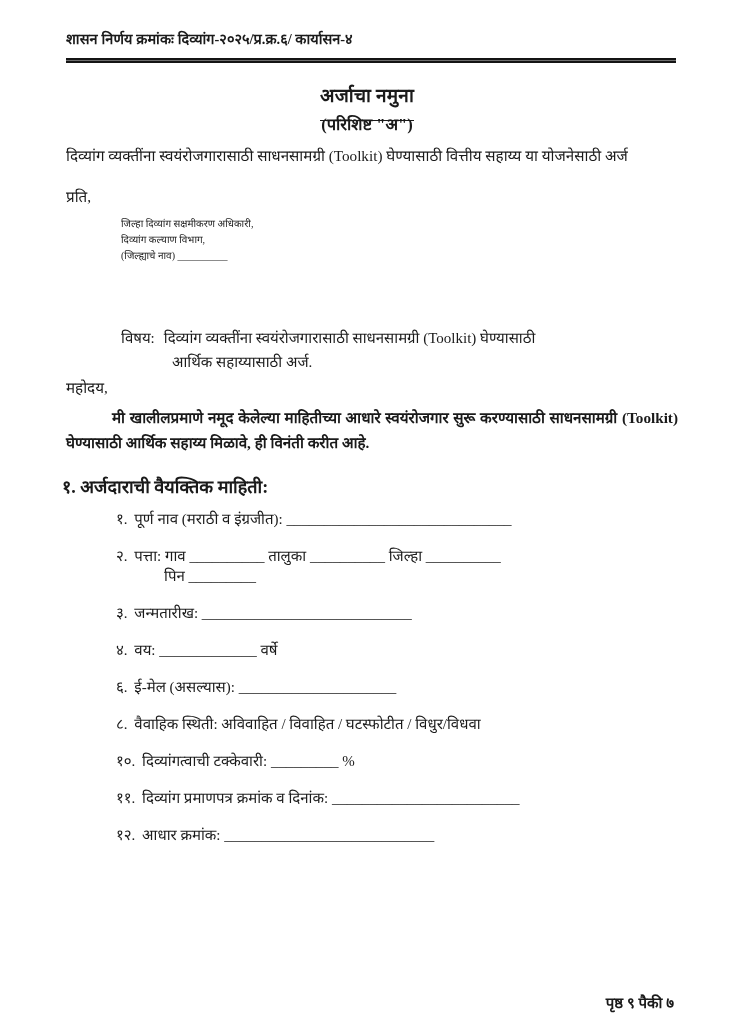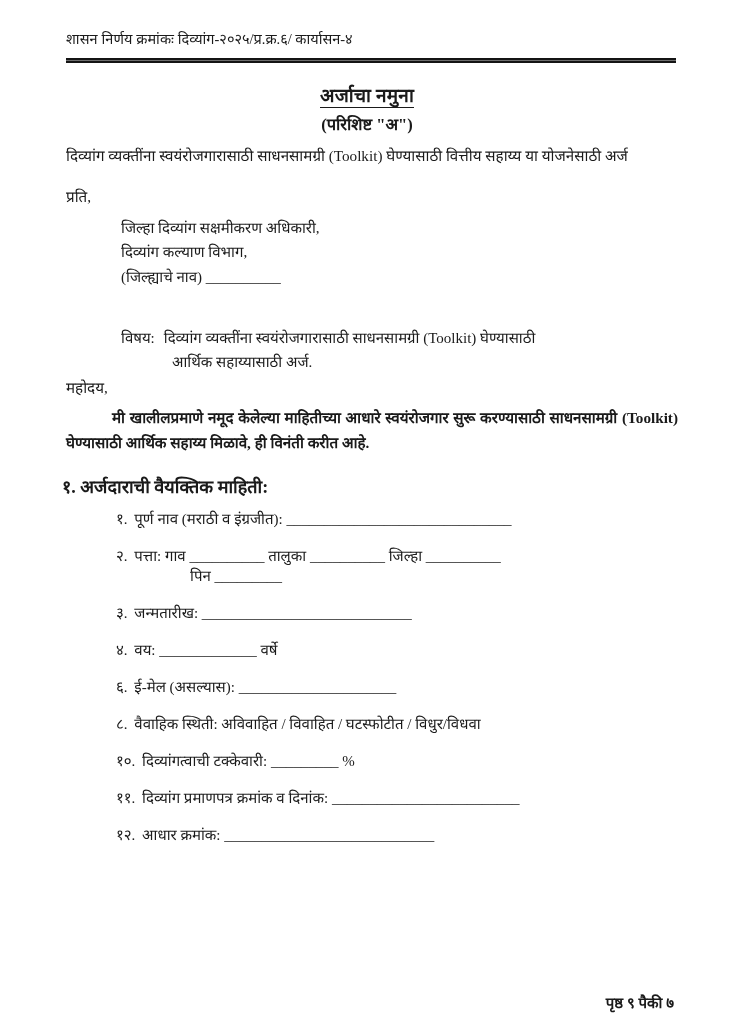--- a/index.html
+++ b/index.html
@@ -26,25 +26,25 @@
   .gr-header {
     position: absolute;
     top: 30px;
     left: 66px;
     right: 60px;
     font-size: 14.5px;
     line-height: 1.25;
     white-space: nowrap;
   }
   .gr-header .gr-label {
-    font-weight: 400;
+    font-weight: 700;
     letter-spacing: .1px;
   }
   .gr-header .gr-number {
-    font-weight: 400;
+    font-weight: 700;
   }
   .header-rule {
     position: absolute;
     top: 58px;
     left: 66px;
     right: 58px;
     height: 5px;
     border-top: 2px solid #141414;
     border-bottom: 2px solid #141414;
     background: #6e6e6e;
@@ -57,21 +57,21 @@
     top: 82px;
     left: 0;
     width: 734px;
     text-align: center;
     font-size: 19px;
     font-weight: 700;
     letter-spacing: .2px;
   }
   .doc-title span {
     border-bottom: 1.6px solid #1a1a1a;
-    padding-bottom: 1px;
+    padding-bottom: 14px;
   }
   .doc-subtitle {
     position: absolute;
     top: 112px;
     left: 0;
     width: 734px;
     text-align: center;
     font-size: 16.5px;
     font-weight: 700;
   }
@@ -92,21 +92,21 @@
     top: 186px;
     left: 66px;
     font-size: 15.2px;
   }
 
   
   .addressee {
     position: absolute;
     top: 216px;
     left: 121px;
-    font-size: 15px;
+    font-size: 10px;
     line-height: 1.62;
   }
   .addressee div { white-space: nowrap; }
 
   
   .subject {
     position: absolute;
     top: 326px;
     left: 121px;
     font-size: 15px;
@@ -167,21 +167,21 @@
     margin-bottom: 14.5px;
     line-height: 1.5;
     white-space: nowrap;
   }
   .field-row .num { margin-right: 3px; }
   .field-row .blank {
     letter-spacing: 0px;
     font-family: "Liberation Serif", "DejaVu Serif", serif;
   }
   .field-sub {
-    margin-left: 74px;
+    margin-left: 48px;
     margin-top: -4px;
     margin-bottom: 14.5px;
     line-height: 1.5;
     white-space: nowrap;
   }
   .tight { margin-bottom: 1px; }
 
   
   .footer {
     position: absolute;

